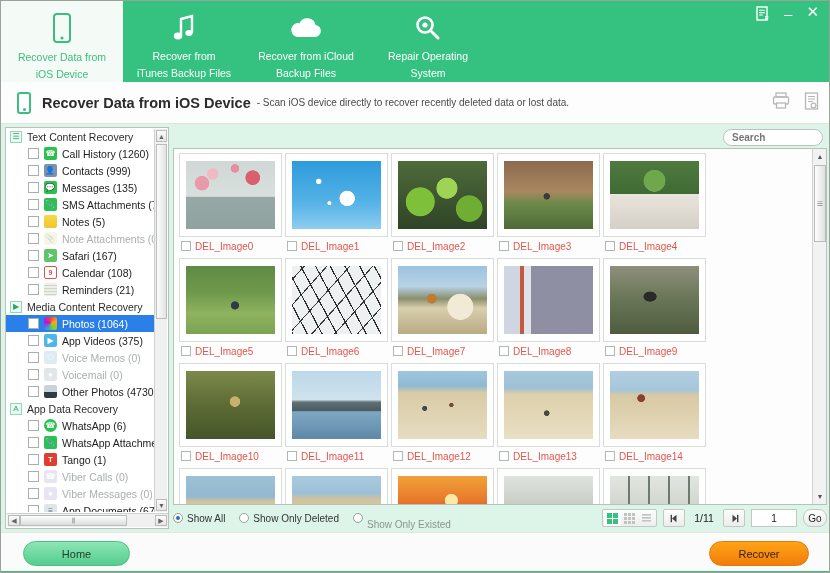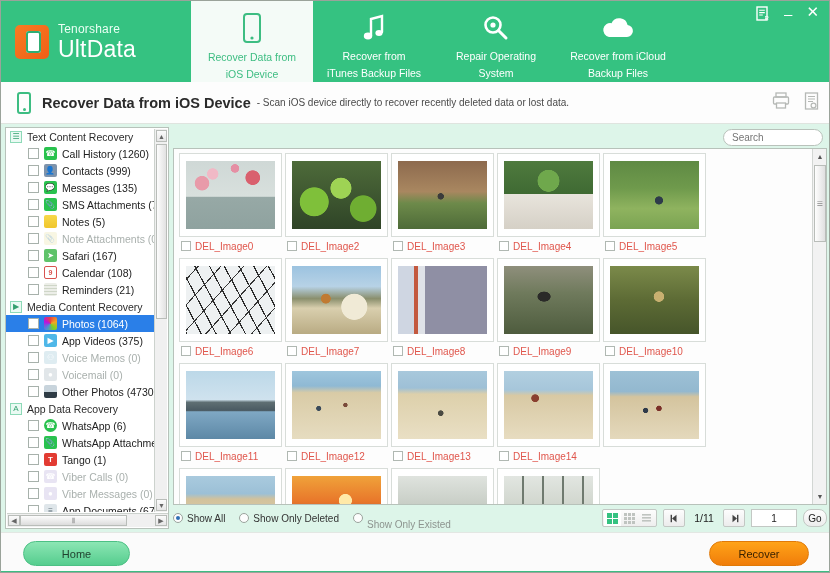--- a/index.html
+++ b/index.html
@@ -226,20 +226,21 @@
     width: 100px; height: 17px;
   }
   .searchbox {
     width: 100%; height: 17px;
     border: 1px solid #b9c2bb; border-radius: 9px;
     background: #ffffff;
     font-size: 10px; color: #8b918c;
     padding: 0 8px;
     outline: none;
     font-family: "Liberation Sans", sans-serif;
+    font-weight: bold;
   }
   .grid-panel {
     position: absolute; left: 0; top: 21px;
     width: 654px; height: 357px;
     background: #fdfdfd;
     border: 1px solid #b7c2ba;
     overflow: hidden;
   }
   .grid {
     position: absolute; left: 0; top: 0;
@@ -380,27 +381,20 @@
     position: absolute; left: 0; bottom: 0; width: 830px; height: 3px;
     background: #3dbd82;
   }
 </style>
 </head>
 <body>
 
 <div id="app">
 
   <div class="topbar">
-    <div class="brand">
-      <div class="brand-logo"></div>
-      <div class="brand-text">
-        <span class="brand-sub">Tenorshare</span>
-        <span class="brand-main">UltData</span>
-      </div>
-    </div>
 
     <div class="tabs">
       <div class="tab active">
         <div class="tab-icon">
           <svg width="20" height="30" viewBox="0 0 20 30">
               <rect x="2" y="1" width="16" height="28" rx="3" fill="none" stroke="#3dbd82" stroke-width="2"></rect>
               <circle cx="10" cy="25" r="1.6" fill="#3dbd82"></circle>
             </svg>
         </div>
         <div class="tab-label">Recover Data from
@@ -414,38 +408,38 @@
               <ellipse cx="6" cy="22" rx="4.2" ry="3.4" fill="#ffffff"></ellipse>
               <ellipse cx="17" cy="19" rx="3.6" ry="2.9" fill="#ffffff"></ellipse>
             </svg>
         </div>
         <div class="tab-label">Recover from
 iTunes Backup Files</div>
       </div>
 
       <div class="tab">
         <div class="tab-icon">
+          <svg width="34" height="24" viewBox="0 0 34 24">
+              <path d="M8 21h18a6 6 0 0 0 .6-11.96A8.5 8.5 0 0 0 10.5 7.2 6.6 6.6 0 0 0 8 21z" fill="#ffffff"></path>
+            </svg>
+        </div>
+        <div class="tab-label">Recover from iCloud
+Backup Files</div>
+      </div>
+
+      <div class="tab">
+        <div class="tab-icon">
           <svg width="28" height="28" viewBox="0 0 28 28">
               <circle cx="11" cy="11" r="7.5" fill="none" stroke="#ffffff" stroke-width="2.6"></circle>
               <path d="M16.5 16.5L24 24" stroke="#ffffff" stroke-width="3" stroke-linecap="round"></path>
               <circle cx="11" cy="11" r="2.6" fill="#ffffff"></circle>
             </svg>
         </div>
         <div class="tab-label">Repair Operating
 System</div>
-      </div>
-
-      <div class="tab">
-        <div class="tab-icon">
-          <svg width="34" height="24" viewBox="0 0 34 24">
-              <path d="M8 21h18a6 6 0 0 0 .6-11.96A8.5 8.5 0 0 0 10.5 7.2 6.6 6.6 0 0 0 8 21z" fill="#ffffff"></path>
-            </svg>
-        </div>
-        <div class="tab-label">Recover from iCloud
-Backup Files</div>
       </div>
     </div>
 
     <div class="wincontrols">
       <div class="wc">
         <svg width="14" height="15" viewBox="0 0 14 15">
             <rect x="1" y="1" width="10" height="13" fill="none" stroke="#ffffff" stroke-width="1.4"></rect>
             <path d="M3.2 4.2h5.6M3.2 6.6h5.6M3.2 9h3.6" stroke="#ffffff" stroke-width="1.1"></path>
             <text x="8.6" y="14" font-size="6" fill="#ffffff" font-family="Liberation Sans">R</text>
           </svg>
@@ -625,20 +619,31 @@
                 <div class="thumbimg" style="background:linear-gradient(180deg,#cfd8d6 0%,#d8e0dd 52%,#97a9a6 53%,#8fa29f 100%)">
                   <div style="width:100%;height:55%;background:radial-gradient(circle at 30% 35%,#f1b9c6 8%,transparent 9%),radial-gradient(circle at 55% 20%,#e58fa4 7%,transparent 8%),radial-gradient(circle at 75% 45%,#d9606e 10%,transparent 11%),radial-gradient(circle at 18% 60%,#e89aa9 9%,transparent 10%)"></div>
                 </div>
               </div>
               <div class="celllabel">
                 <span class="cbox"></span>
                 <span class="ctext">DEL_Image0</span>
               </div>
             </div>
 
+          <div class="cell">
+              <div class="thumbbox">
+                <div class="thumbimg" style="background:linear-gradient(180deg,#2e9bdb 0%,#53b2e6 60%,#8ecdf0 100%)">
+                  <div style="width:100%;height:100%;background:radial-gradient(circle at 62% 55%,#fdfdfd 11%,transparent 12%),radial-gradient(circle at 30% 30%,#ffffff 3%,transparent 4%),radial-gradient(circle at 42% 62%,#ffffff 2.5%,transparent 3.5%)"></div>
+                </div>
+              </div>
+              <div class="celllabel">
+                <span class="cbox"></span>
+                <span class="ctext">DEL_Image1</span>
+              </div>
+            </div>
 
           <div class="cell">
               <div class="thumbbox">
                 <div class="thumbimg" style="background:radial-gradient(circle at 25% 60%,#7fc03a 18%,transparent 19%),radial-gradient(circle at 55% 40%,#9ed354 16%,transparent 17%),radial-gradient(circle at 80% 70%,#6fae32 15%,transparent 16%),linear-gradient(180deg,#4e6b3a,#2f4427)"></div>
               </div>
               <div class="celllabel">
                 <span class="cbox"></span>
                 <span class="ctext">DEL_Image2</span>
               </div>
             </div>

